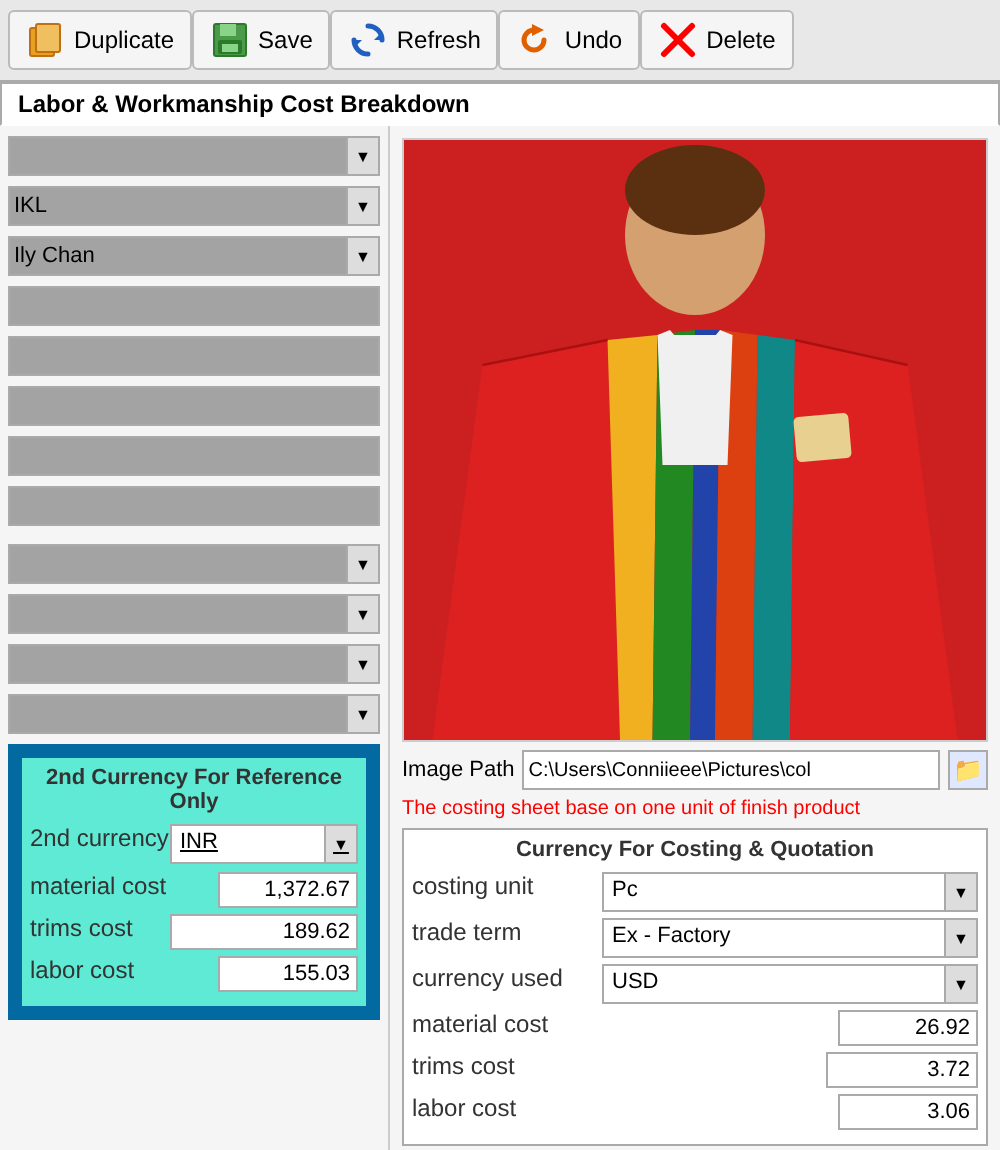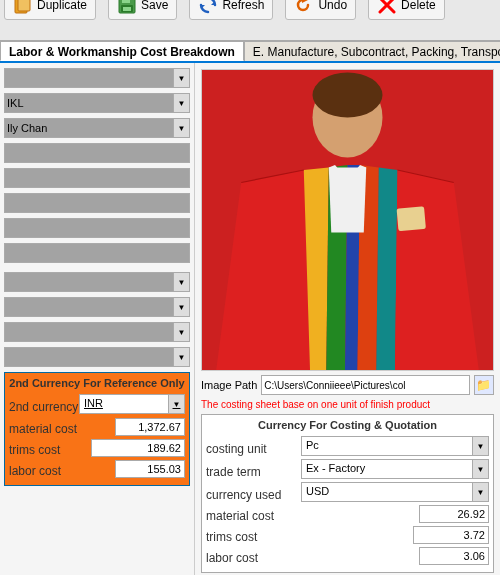--- a/index.html
+++ b/index.html
@@ -1,46 +1,47 @@
 <!DOCTYPE html>
 <html><head>
   <meta charset="utf-8">
   <style>
     * { box-sizing: border-box; margin: 0; padding: 0; font-family: Arial, sans-serif; font-size: 12px; }
     body { width: 500px; height: 575px; overflow: hidden; background: #f0f0f0; }
 
     
     .toolbar {
       display: flex;
-      align-items: flex-end;
+      align-items: center;
       background: #e8e8e8;
       border-bottom: 1px solid #aaa;
       height: 37px;
       padding: 20px 4px;
-      gap: 12px;
+      gap: 0;
     }
     .toolbar-btn {
       display: flex;
       align-items: center;
       gap: 4px;
       padding: 3px 8px;
       background: #f5f5f5;
       border: 1px solid #bbb;
       border-radius: 3px;
       cursor: pointer;
       height: 30px;
     }
     .toolbar-icon { width: 20px; height: 20px; display: flex; align-items: center; justify-content: center; }
 
     
     .tabs {
       display: flex;
       background: #14532d;
       border-bottom: 2px solid #0078d7;
       height: 22px;
+      flex-direction: column;
     }
     .tab {
       padding: 3px 8px;
       border: 1px solid #aaa;
       border-bottom: none;
       background: #e8e4dc;
       cursor: pointer;
       white-space: nowrap;
       font-size: 11px;
     }
@@ -169,21 +170,21 @@
     }
     .box-title {
       font-size: 11px;
       font-weight: bold;
       text-align: center;
       margin-bottom: 5px;
       color: #333;
     }
     .box-row {
       display: flex;
-      align-items: flex-end;
+      align-items: flex-start;
       margin-bottom: 3px;
       font-size: 11px;
     }
     .box-label { color: #333; }
     .box-value {
       text-align: right;
       border: 1px solid #aaa;
       height: 18px;
       padding: 1px 3px;
       font-size: 11px;
@@ -315,21 +316,21 @@
         </div>
       </div>
       <div class="field-row">
         <div class="field-with-dropdown">
           <input class="field-input" type="text" value="" style="">
           <div class="dropdown-btn">▼</div>
         </div>
       </div>
     </div>
 
-    <div style="margin: 4px; border: 1px solid #0369a1; background:#f97316; padding: 4px;">
+    <div style="margin: 4px; border: 7px solid #0369a1; background:#5eead4; padding: 4px;">
       <div class="box-title">2nd Currency For Reference Only</div>
 
       <div class="box-row">
         <span class="box-label" style="width:70px;">2nd currency</span>
         <div style="display:flex; border:1px solid #aaa; height:20px; flex:1;text-decoration:underline;">
           <span style="padding:2px 4px; background:#fff; font-size:11px; flex:1;">INR</span>
           <div style="width:16px; background:#ddd; display:flex; align-items:center; justify-content:center; font-size:8px; cursor:pointer; border-left:1px solid #aaa;">▼</div>
         </div>
       </div>
 

